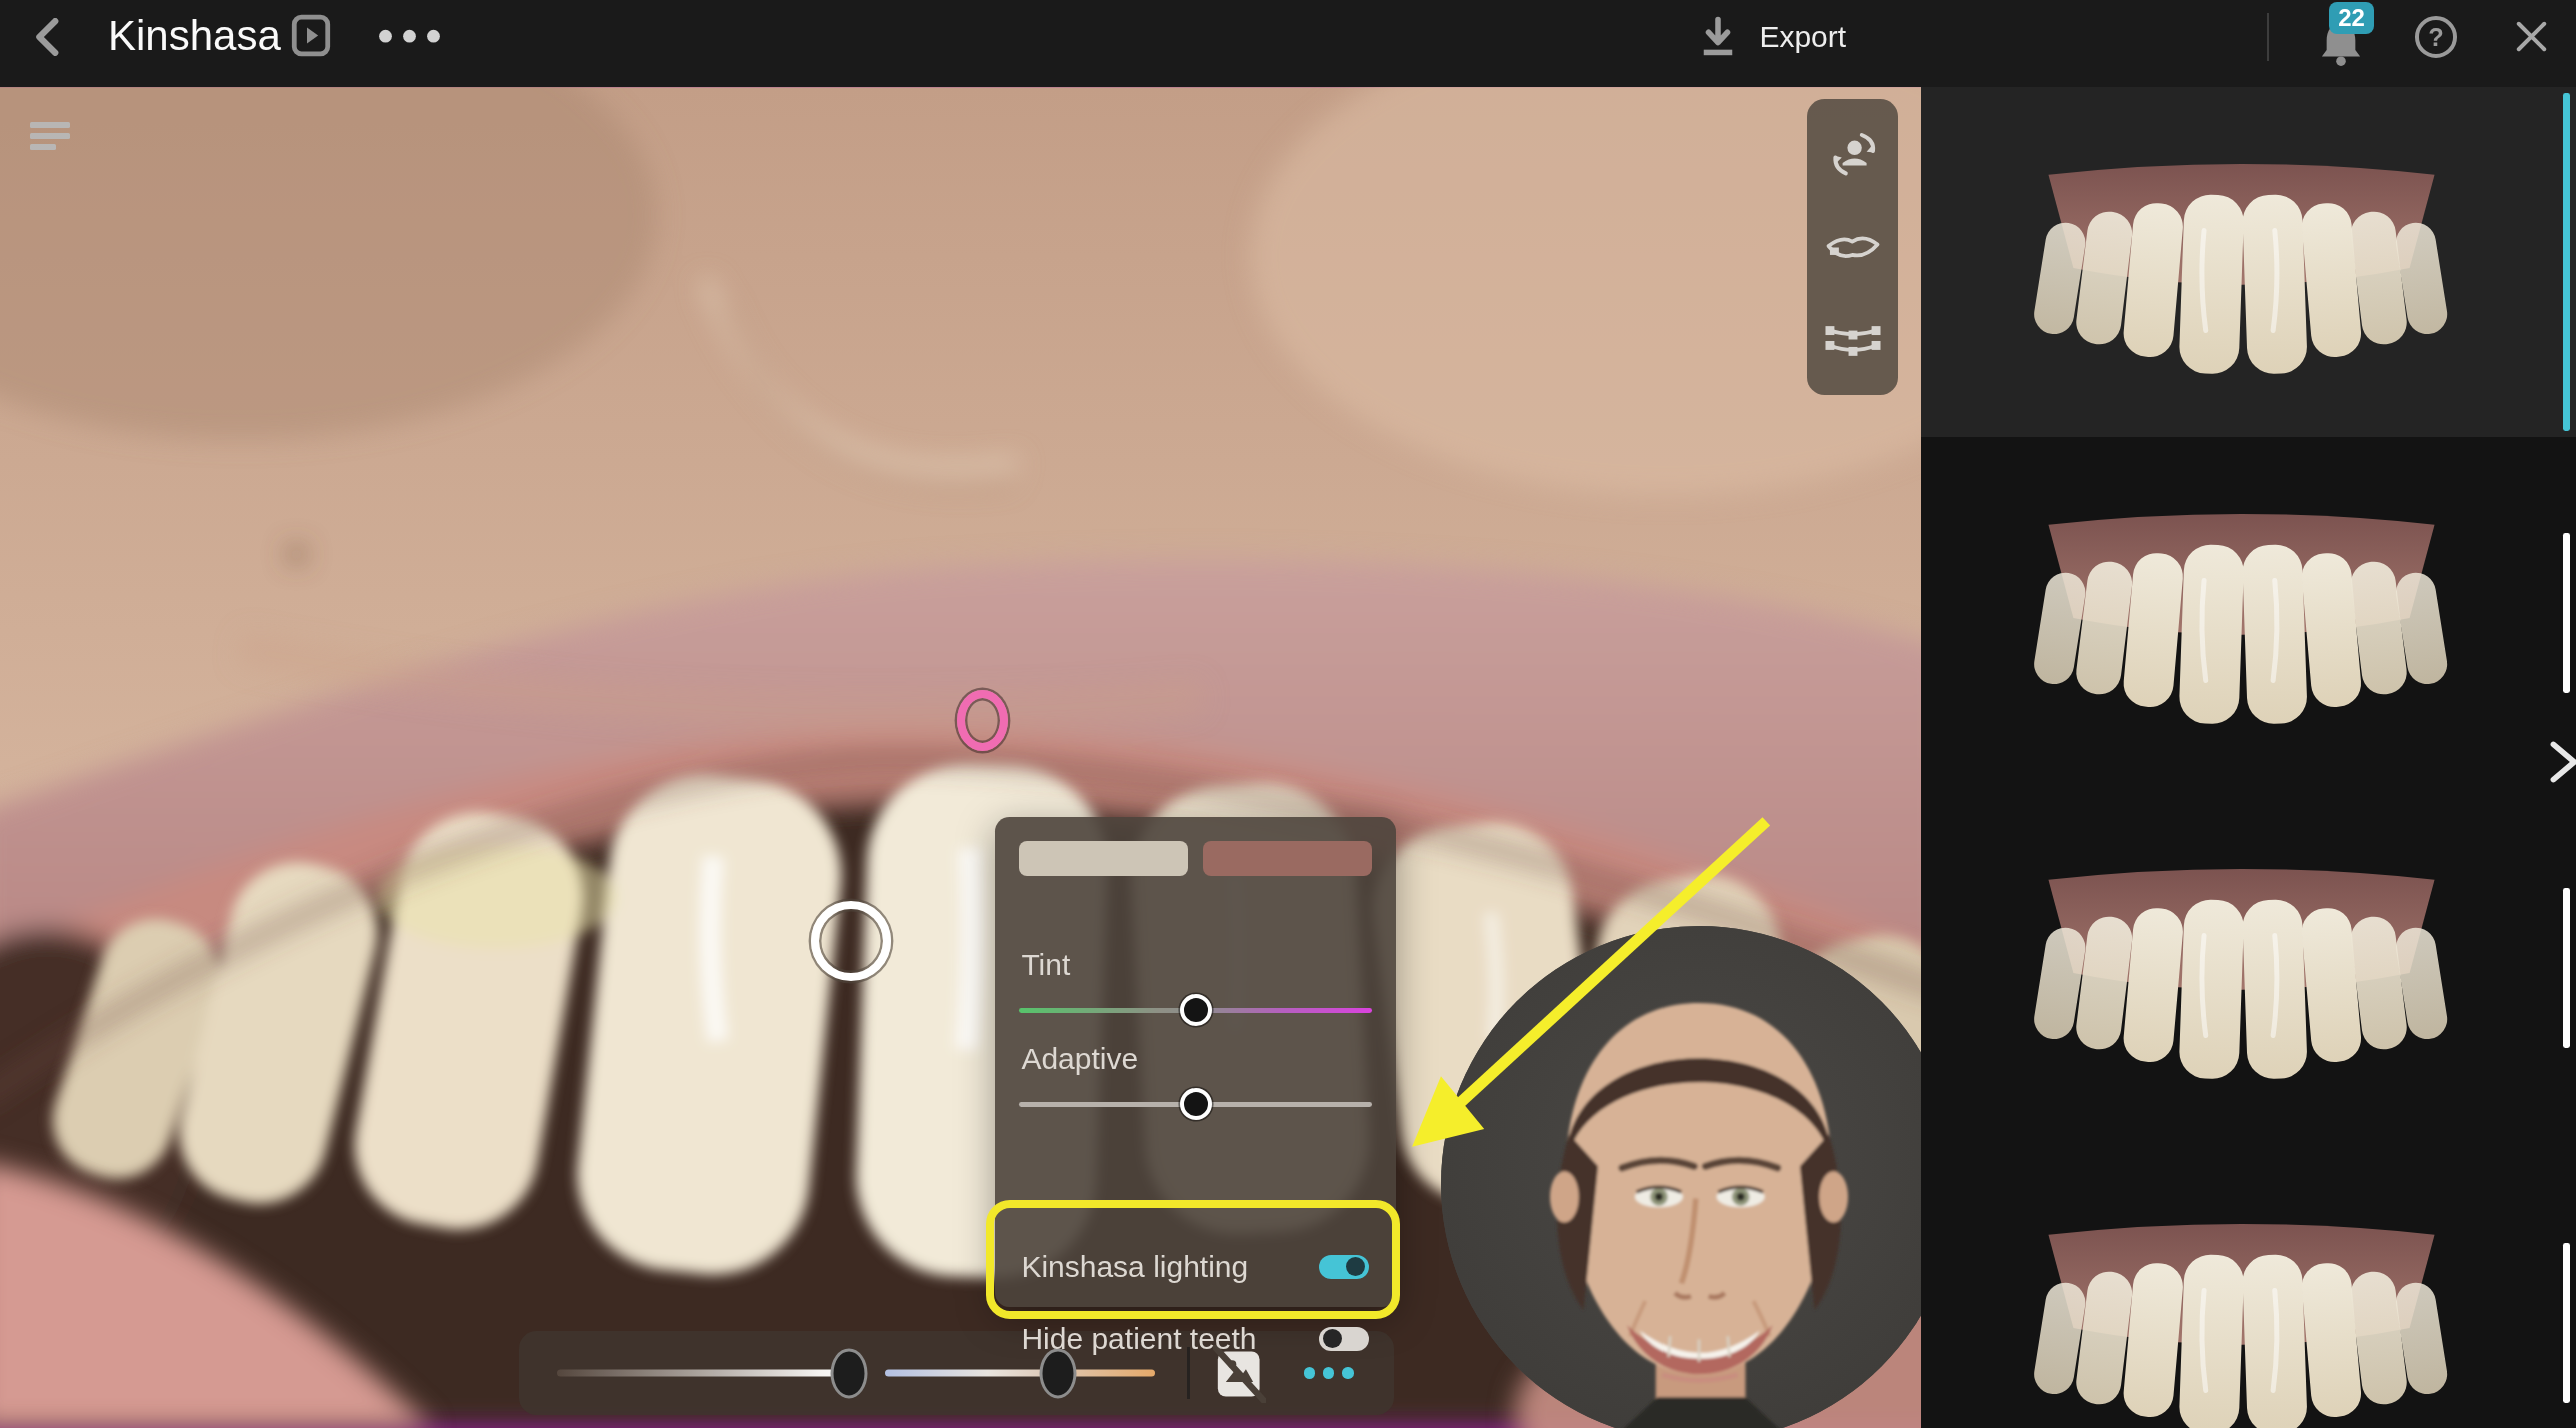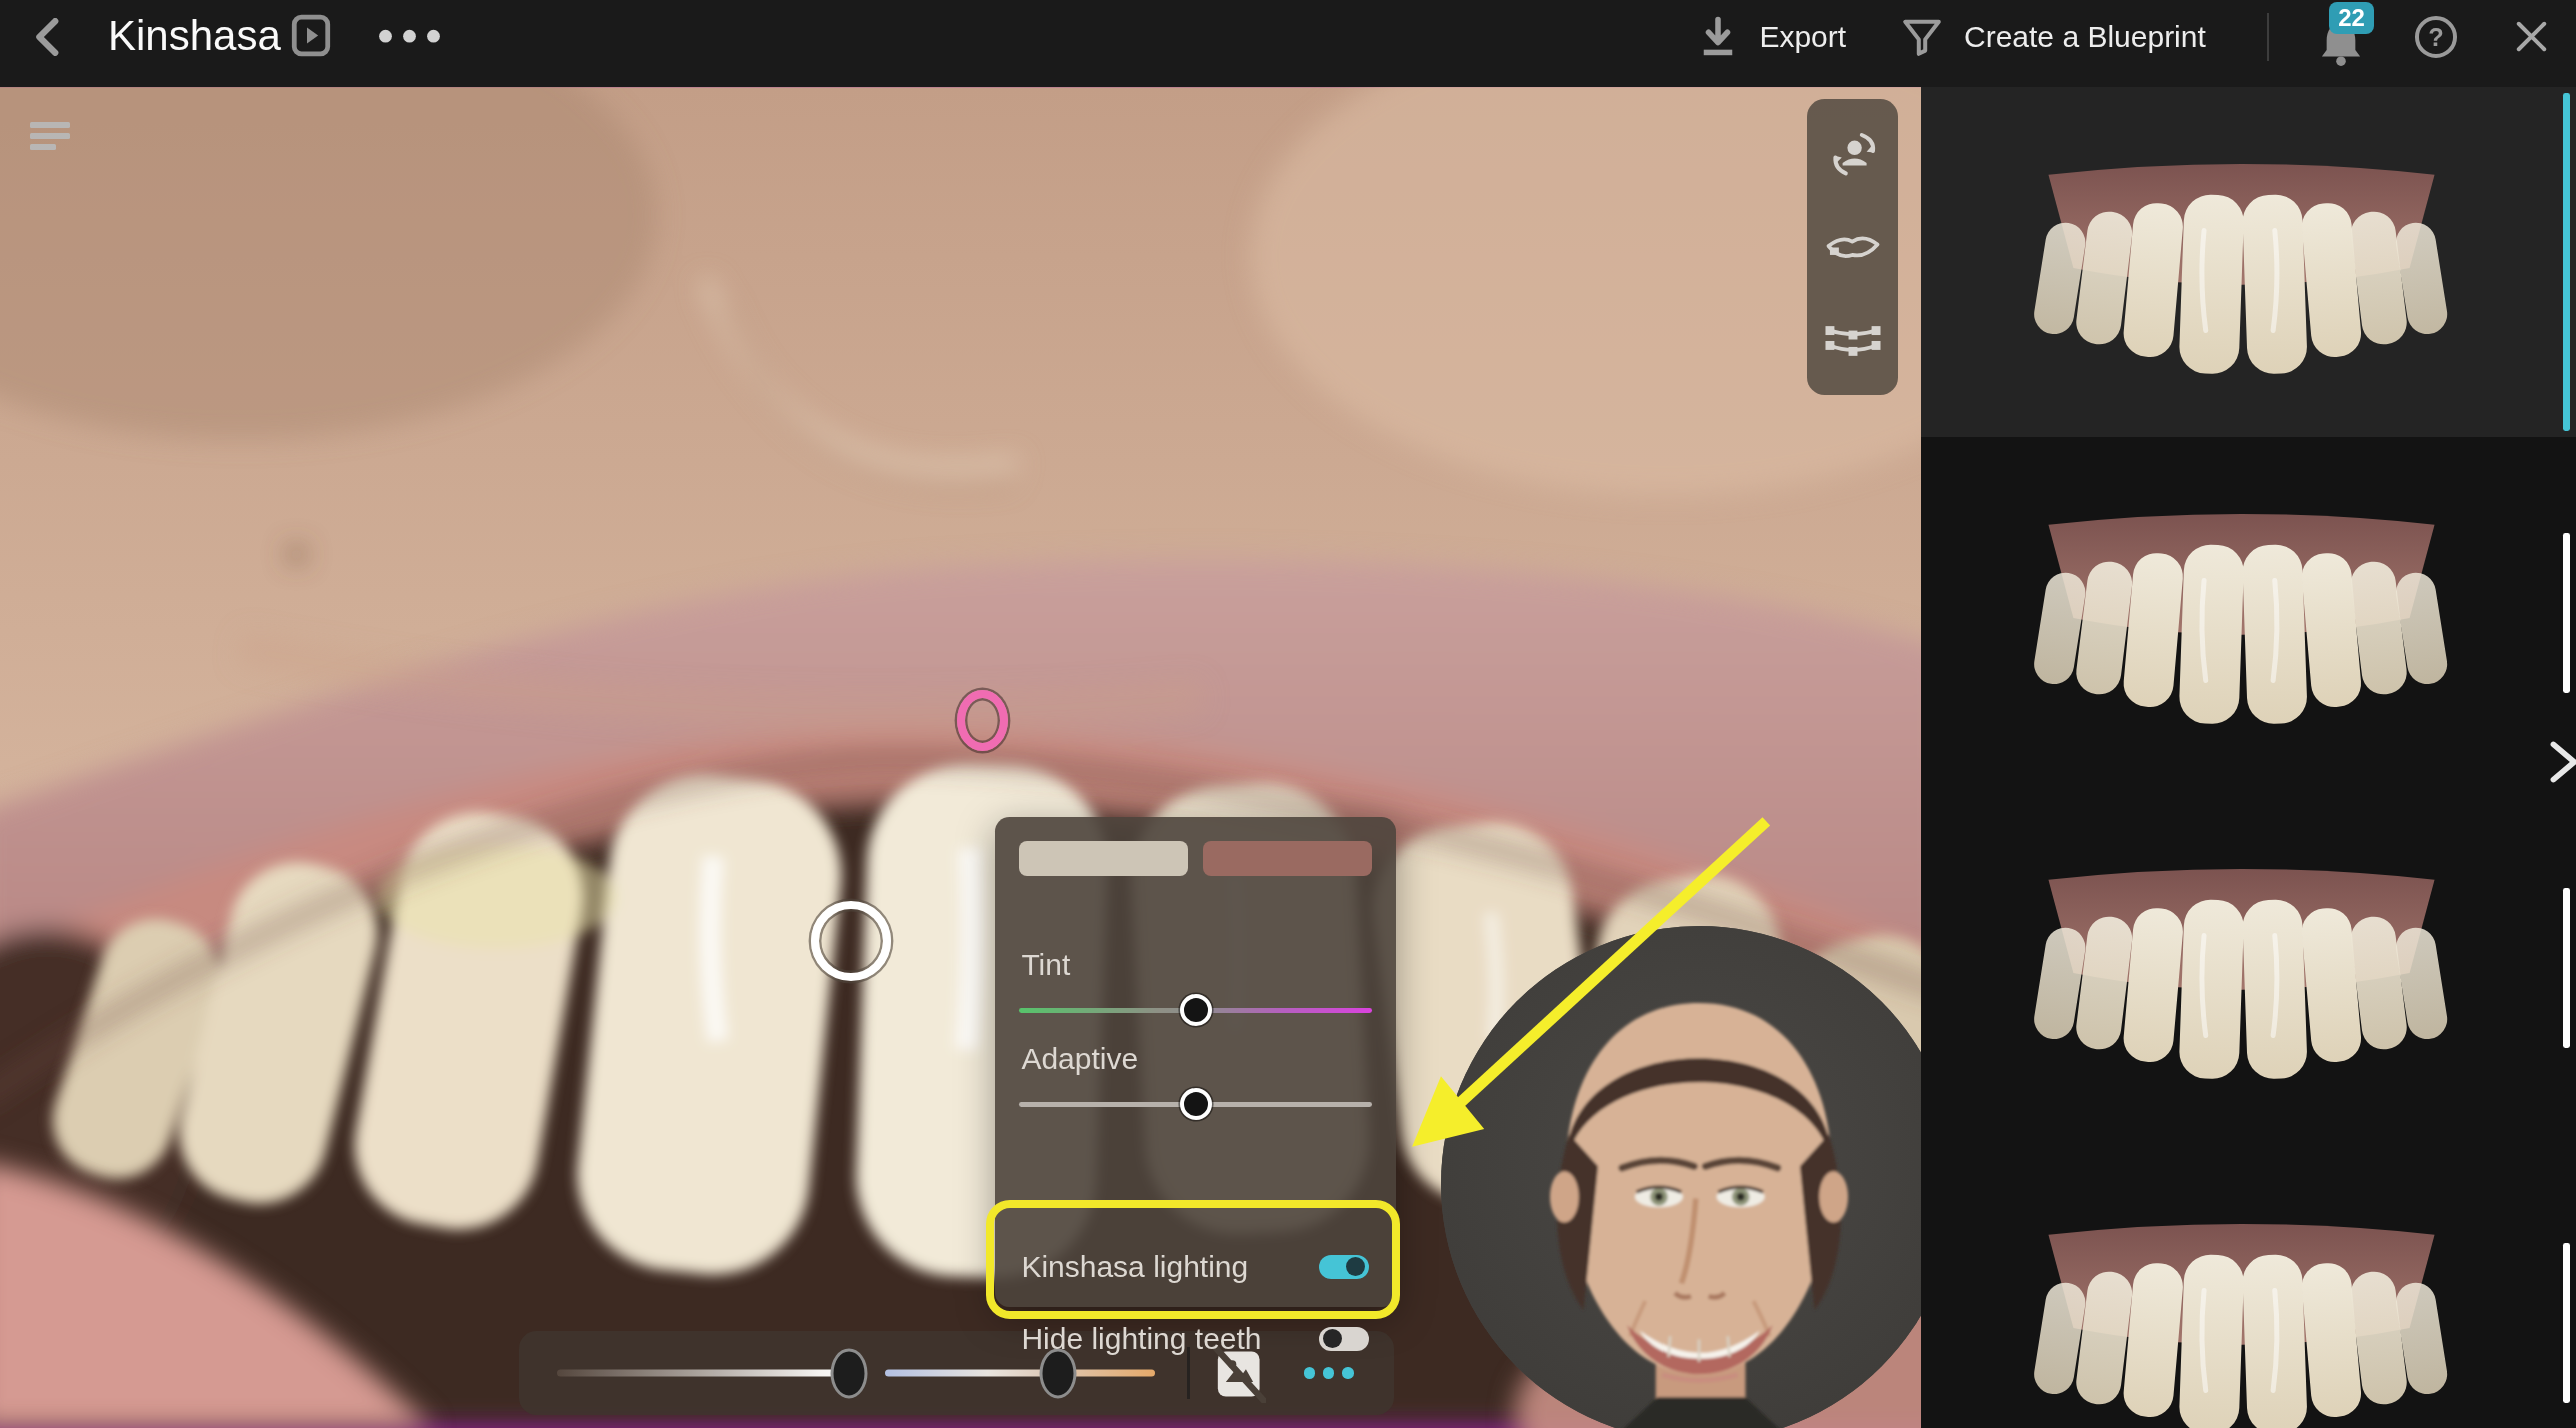--- a/index.html
+++ b/index.html
@@ -140,26 +140,20 @@
   </div>
 
   <div class="hbtn" style="left:1699px;top:11.2px;width:208px;height:51px;justify-content:flex-start;gap:22.4px">
     <svg width="38" height="42" viewBox="0 0 48 52">
       <path d="M24 4 V30 M12 20 L24 33 L36 20" fill="none" stroke="#9b9b9b" stroke-width="7" stroke-linecap="round" stroke-linejoin="round"></path>
       <rect x="6" y="42" width="36" height="7" fill="#9b9b9b"></rect>
     </svg>
     <span class="htext">Export</span>
   </div>
 
-  <div class="hbtn" style="left:1901px;top:11.2px;width:345px;height:51px;justify-content:flex-start;gap:21px">
-    <svg width="42" height="40" viewBox="0 0 52 50">
-      <path d="M5 6 L47 6 L30 28 L30 42 L22 46 L22 28 Z" fill="none" stroke="#9b9b9b" stroke-width="5" stroke-linejoin="round"></path>
-    </svg>
-    <span class="htext">Create a Blueprint</span>
-  </div>
 
   <div class="hdivider"></div>
 
   <div class="hbtn" style="left:2312px;top:11.2px;width:58px;height:58px">
     <svg width="48" height="51" viewBox="0 0 60 64">
       <path d="M30 10 C18 10 12 20 12 32 L12 44 L6 52 L54 52 L48 44 L48 32 C48 20 42 10 30 10 Z" fill="#8f8f8f"></path>
       <circle cx="30" cy="58" r="6" fill="#8f8f8f"></circle>
     </svg>
   </div>
   <div class="badge">22</div>
@@ -295,21 +289,21 @@
     </div>
 
     <div class="row-line" style="top:433px">
       <span class="plabel" style="position:static">Kinshasa lighting</span>
       <div class="toggle on">
           <div class="t-knob"></div>
         </div>
     </div>
 
     <div class="row-line" style="top:505px">
-      <span class="plabel" style="position:static">Hide lighting teeth</span>
+      <span class="plabel" style="position:static">Hide patient teeth</span>
       <div class="toggle">
           <div class="t-knob"></div>
         </div>
     </div>
 
     <div class="hl-box"></div>
   </div>
 
   <div class="bottom-bar">
     <div class="bb-track bb-white">

